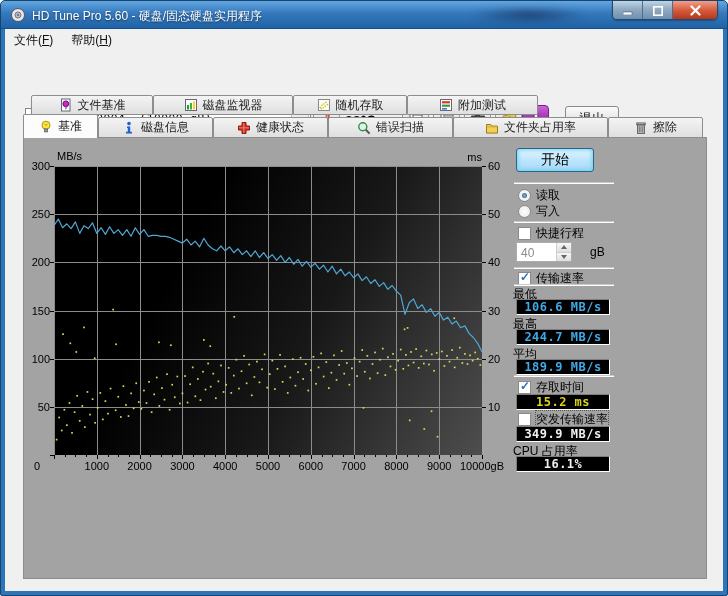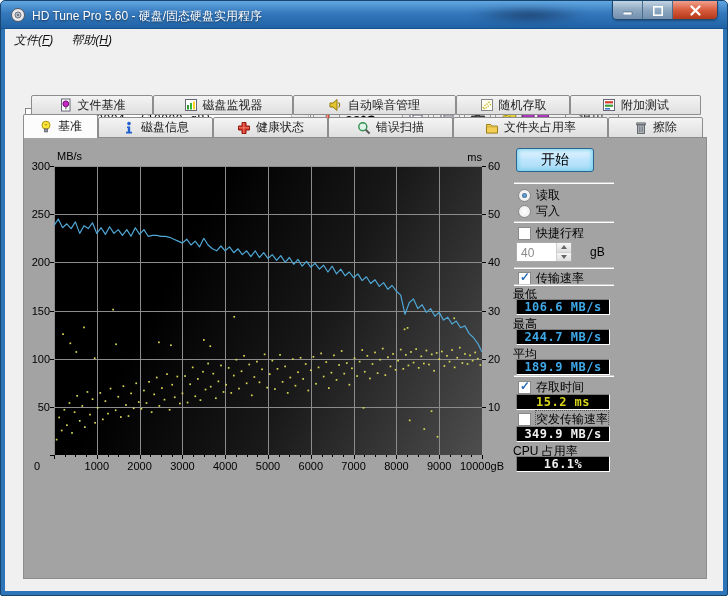--- a/index.html
+++ b/index.html
@@ -31,21 +31,21 @@
   }
   .cap-btn{
     width:30px;height:19px;display:flex;align-items:center;justify-content:center;
     background:linear-gradient(#c2d3e2,#8fa9c2 45%,#6f8cab);
     border-right:1px solid #4b6d8e;cursor:default;
   }
   .cap-btn.close{width:44px;border-right:none;
     background:linear-gradient(#f0a08c,#d95f41 45%,#b03214);}
   .client{position:absolute;left:4px;top:28px;right:4px;bottom:4px;background:#f0f0f0;}
   .menubar{position:absolute;left:4px;top:29px;right:4px;height:21px;display:flex;
-    align-items:center;font-size:12px;color:#111;font-style:italic;}
+    align-items:center;font-size:12px;color:#111;}
   .menu-item{padding:3px 9px;}
   .mi-key{text-decoration:underline;}
   .toolbar{position:absolute;left:4px;top:50px;right:4px;height:40px;}
   .combo{
     position:absolute;left:20px;top:57px;width:286px;height:22px;background:#fff;
     border:1px solid #868686;display:flex;align-items:center;
   }
   .combo-text{flex:1;font-family:"DejaVu Sans Mono",monospace;font-size:12px;
     padding-left:5px;white-space:pre;color:#111;}
   .combo-arrow{
@@ -239,27 +239,20 @@
       <span>文件基准</span>
     </div>
     <div class="tab" style="width:140px;">
       <svg class="tab-icon" viewBox="0 0 14 14">
         <rect x="1.5" y="1.5" width="11" height="11" fill="#fff" stroke="#667"></rect>
         <rect x="3" y="7" width="2" height="4.5" fill="#2a9c2a"></rect>
         <rect x="6" y="5" width="2" height="6.5" fill="#35b535"></rect>
         <rect x="9" y="3.5" width="2" height="8" fill="#ffd025"></rect>
       </svg>
       <span>磁盘监视器</span>
-    </div>
-    <div class="tab" style="width:163px;">
-      <svg class="tab-icon" viewBox="0 0 14 14">
-        <polygon points="1,5 4,5 8,1.5 8,12.5 4,9 1,9" fill="#e3c52f" stroke="#93790c"></polygon>
-        <path d="M9.5 4.5 q2.4 2.5 0 5" stroke="#93790c" stroke-width="1.1" fill="none"></path>
-      </svg>
-      <span>自动噪音管理</span>
     </div>
     <div class="tab" style="width:114px;">
       <svg class="tab-icon" viewBox="0 0 14 14">
         <rect x="1.5" y="1.5" width="11" height="11" fill="#fdfdf2" stroke="#888"></rect>
         <g fill="#c8b820">
           <circle cx="3.2" cy="9.5" r="0.8"></circle>
             <circle cx="5" cy="7.2" r="0.8"></circle>
             <circle cx="4.2" cy="10.6" r="0.8"></circle>
           <circle cx="7" cy="6" r="0.8"></circle>
             <circle cx="9" cy="4.4" r="0.8"></circle>

